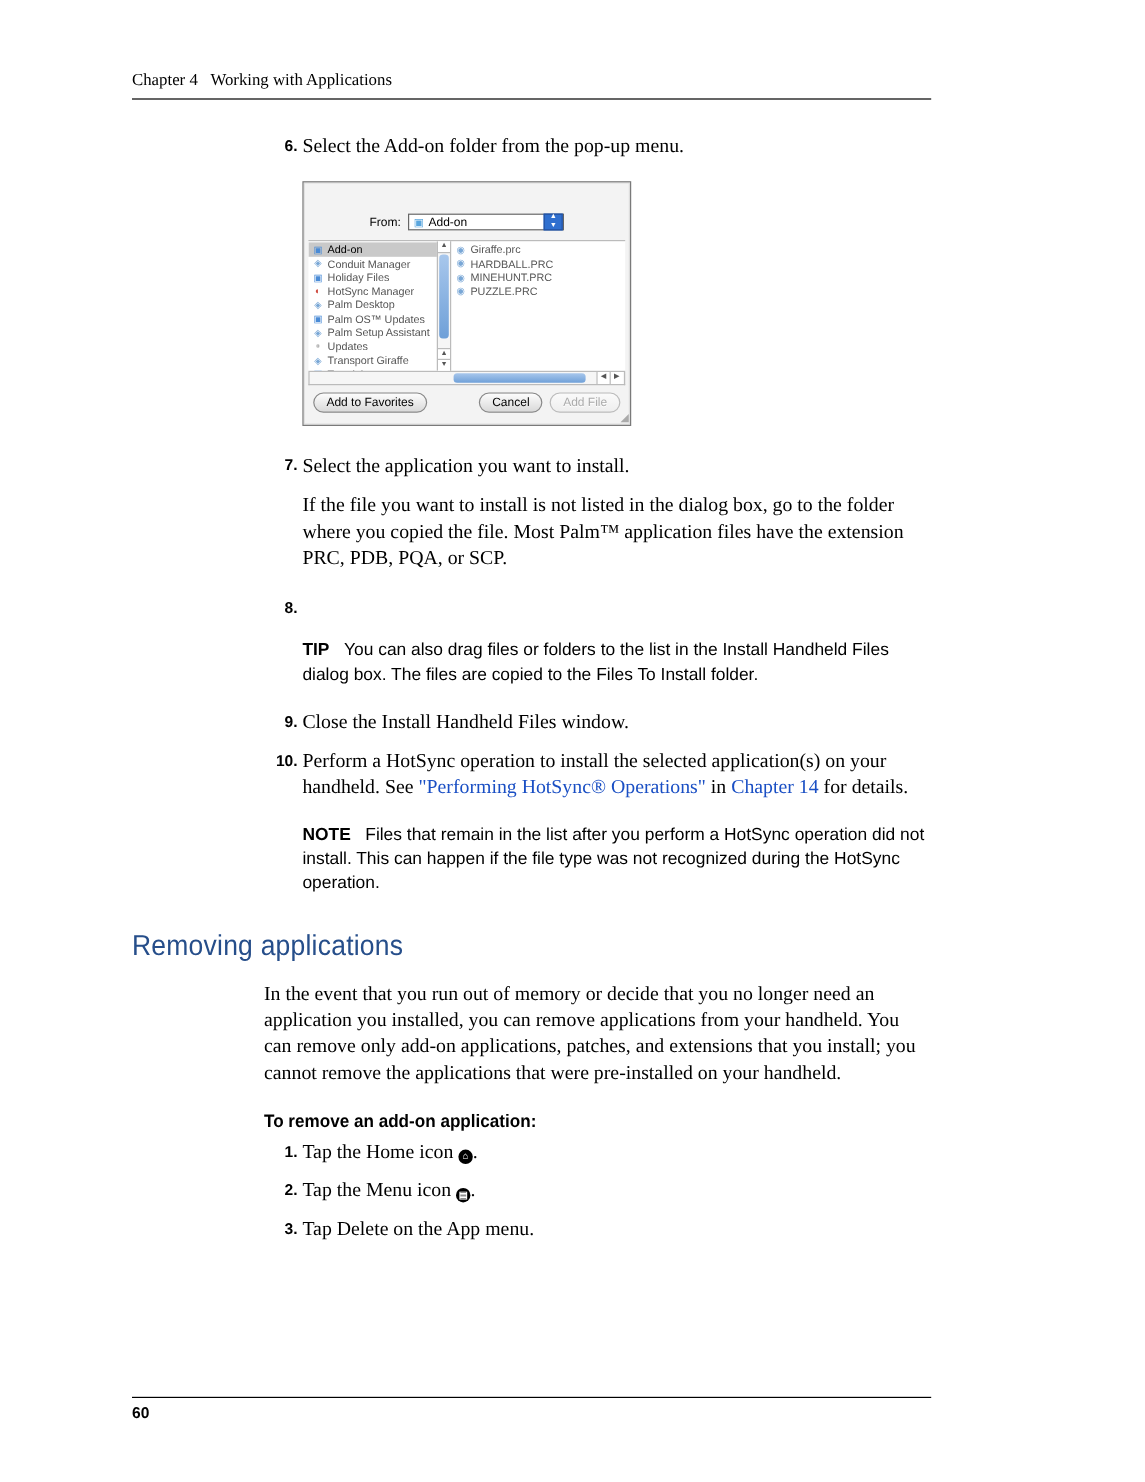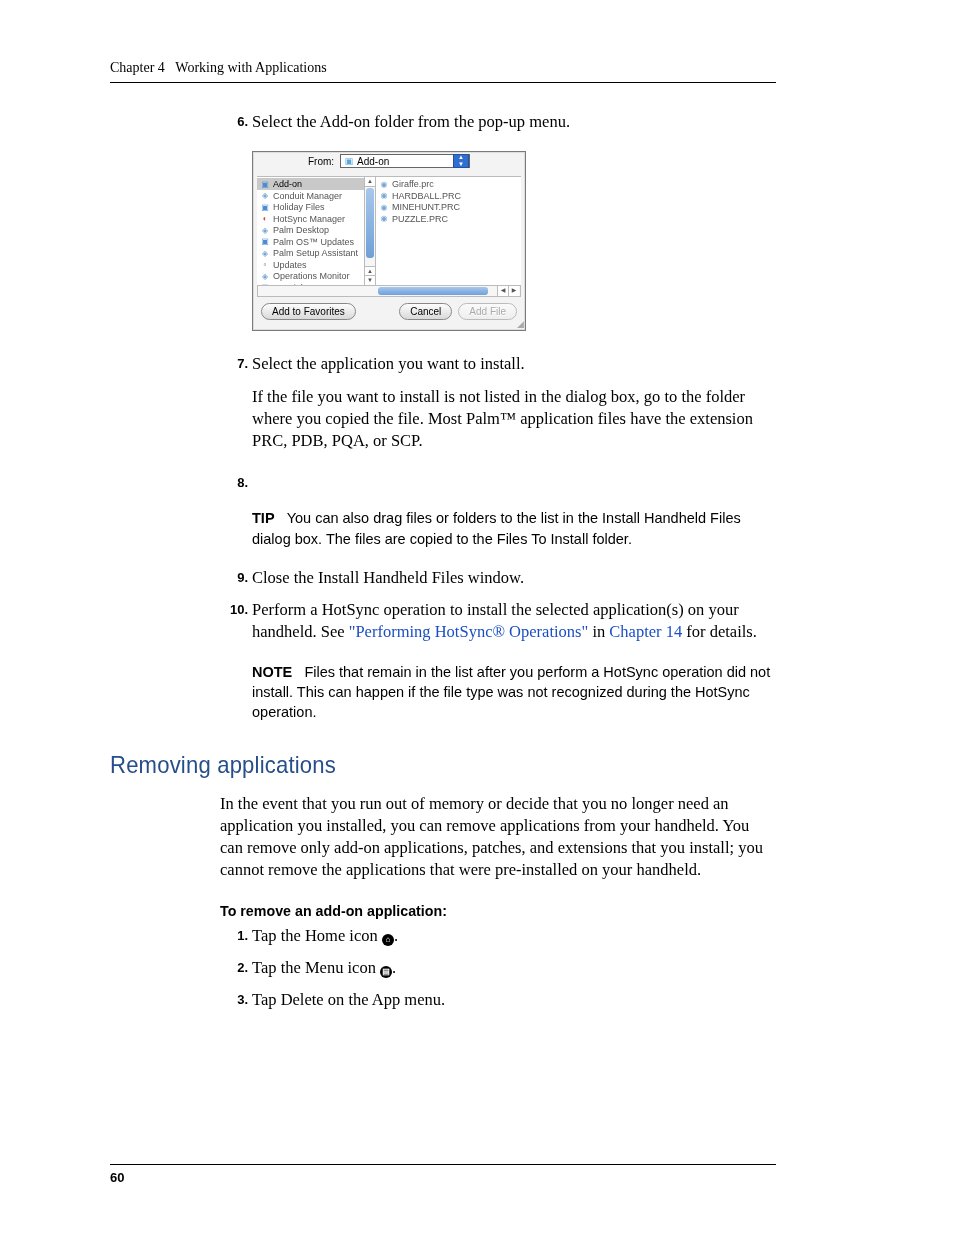--- a/index.html
+++ b/index.html
@@ -108,21 +108,21 @@
     background: #f3f3f3;
     font-family: "Lucida Grande", Arial, sans-serif;
     font-size: 10px;
     box-shadow: 0 0 0 1px #ddd inset;
     position: relative;
   }
   .dialog-top {
     display: flex;
     align-items: center;
     justify-content: center;
-    padding: 2px 0 8px 0;
+    padding: 26px 0 8px 0;
     gap: 6px;
   }
   .from-label {
     font-size: 10px;
     color: #000;
   }
   .from-combo {
     display: inline-flex;
     align-items: center;
     border: 1px solid #666;
@@ -380,21 +380,21 @@
               <li>
                   <span class="li-icon gear-icon">◈</span>
                   <span>Palm Setup Assistant</span>
                 </li>
               <li>
                   <span class="li-icon">▫</span>
                   <span>Updates</span>
                 </li>
               <li>
                   <span class="li-icon gear-icon">◈</span>
-                  <span>Operations Monitor</span>
+                  <span>Transport Giraffe</span>
                 </li>
               <li>
                   <span class="li-icon blue-icon">▣</span>
                   <span>Tutorial</span>
                   <span class="arrow">▶</span>
                 </li>
             </ul>
             <div class="scrollbar-v">
               <div class="arrow-btn">▲</div>
               <div class="thumb"></div>

